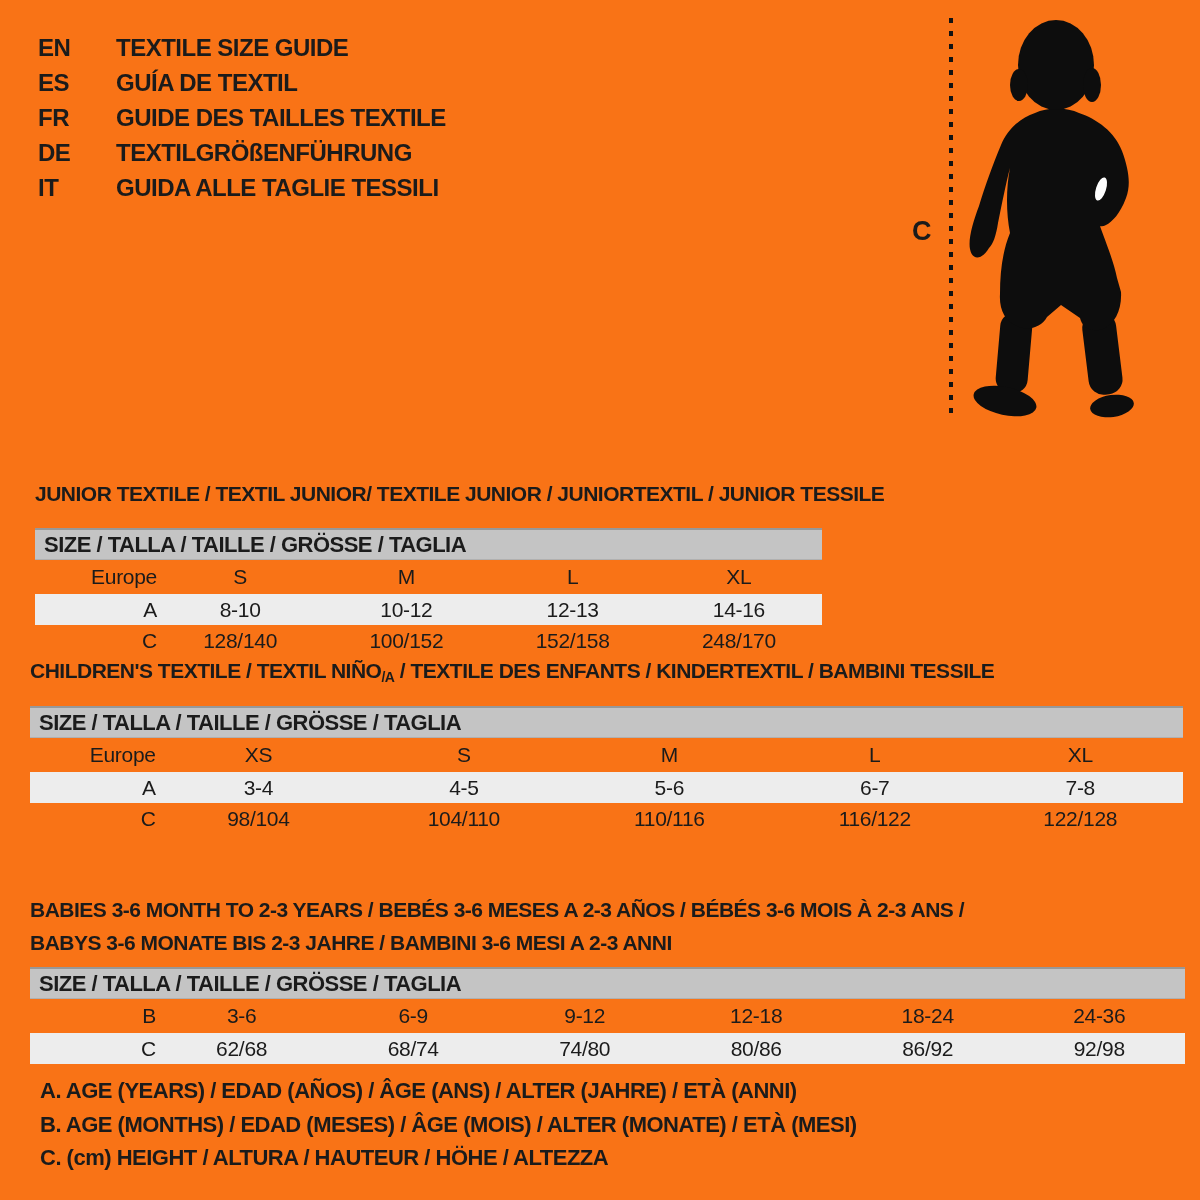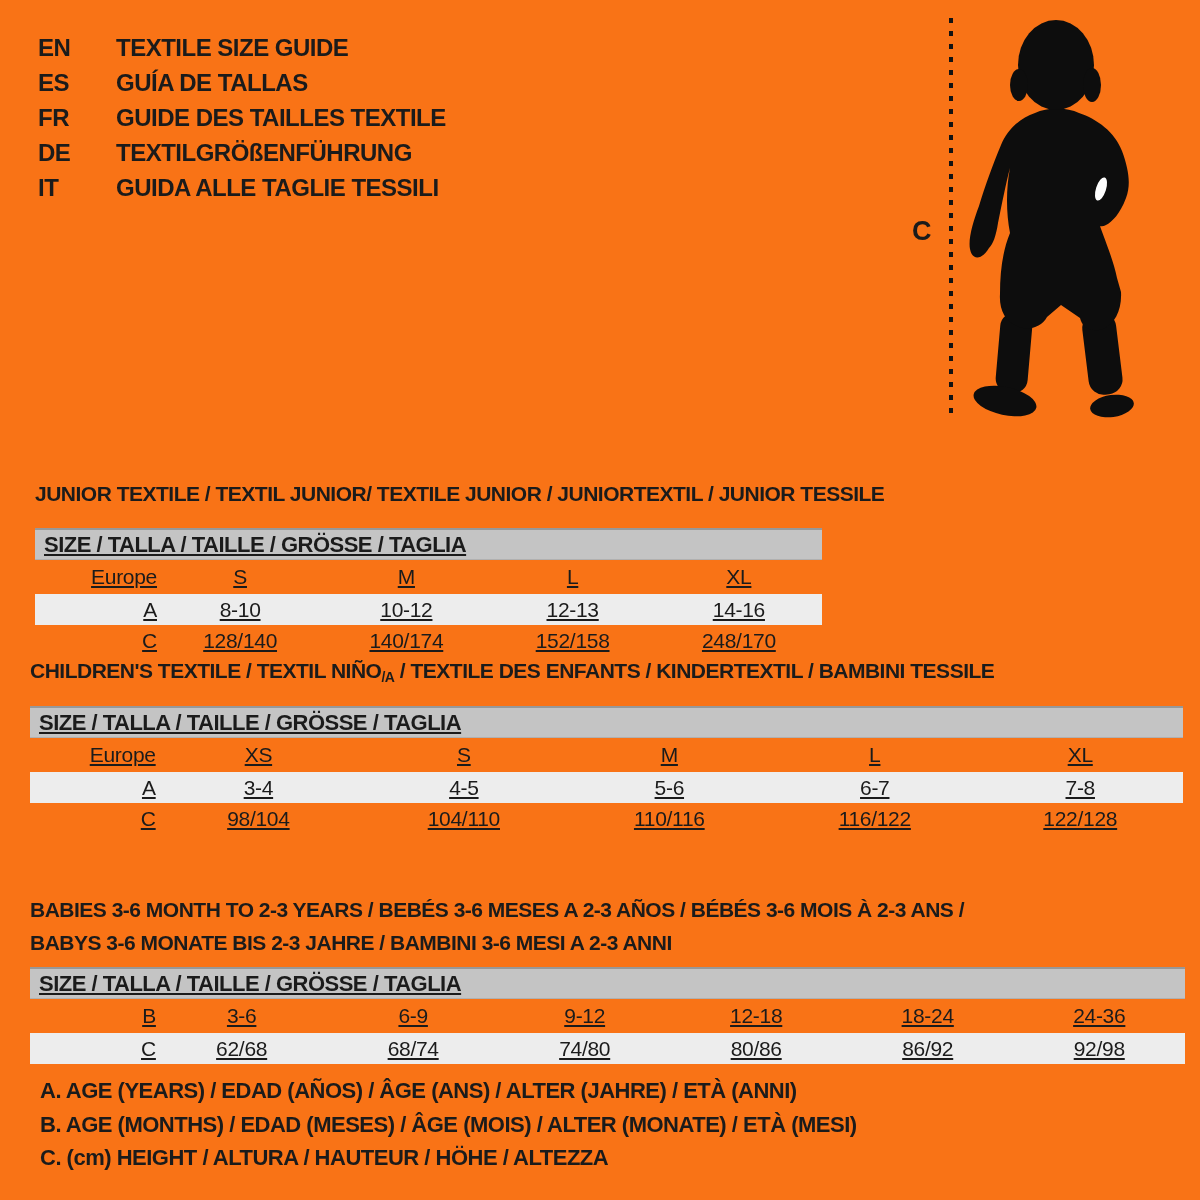--- a/index.html
+++ b/index.html
@@ -17,21 +17,21 @@
   .dash-line{position:absolute;left:49px;top:4px;width:4px;height:400px;
     background:repeating-linear-gradient(to bottom,#131313 0 5px,transparent 5px 13px);}
   .c-label{position:absolute;left:12px;top:202px;font-size:27px;font-weight:700;}
   .silhouette{position:absolute;left:65px;top:4px;}
   
   .section{position:absolute;margin-top:47px;}
   .sec-title{font-size:21px;font-weight:700;letter-spacing:-0.5px;white-space:nowrap;}
   .sec-title .sub{font-size:14px;vertical-align:-4px;font-weight:700;}
   .sec-title.line2{margin-top:9px;}
   table.size-table{width:100%;border-collapse:collapse;table-layout:fixed;}
-  table.size-table td{padding:0;font-size:21px;letter-spacing:-0.3px;text-align:center;height:31px;text-decoration:underline;}
+  table.size-table td{padding:0;font-size:21px;letter-spacing:-0.3px;text-align:center;height:31px;}
   table.size-table td.lead{text-align:right;padding-left:9px;}
   tr.bar td{background:#c4c4c4;border-top:2px solid #989898;border-bottom:1px solid #b0b0b0;
     font-weight:700;font-size:22px;letter-spacing:-0.5px;text-align:left;padding-left:9px;height:29px;}
   tr.shade td{background:#ededed;}
   tr.hdr td{height:34px;}
   .tbl-junior{margin-top:22px;}
   .tbl-children{margin-top:21px;}
   .tbl-babies{margin-top:12px;}
   
   .legend{position:absolute;left:40px;top:1074px;}
@@ -42,21 +42,21 @@
 
 <div class="page">
 
   <div class="lang-block">
     <div class="lang-row">
       <span class="lang-code">EN</span>
       <span class="lang-title">TEXTILE SIZE GUIDE</span>
     </div>
     <div class="lang-row">
       <span class="lang-code">ES</span>
-      <span class="lang-title">GUÍA DE TALLAS</span>
+      <span class="lang-title">GUÍA DE TEXTIL</span>
     </div>
     <div class="lang-row">
       <span class="lang-code">FR</span>
       <span class="lang-title">GUIDE DES TAILLES TEXTILE</span>
     </div>
     <div class="lang-row">
       <span class="lang-code">DE</span>
       <span class="lang-title">TEXTILGRÖßENFÜHRUNG</span>
     </div>
     <div class="lang-row">
@@ -128,21 +128,21 @@
         <tr class="shade">
           <td class="lead">A</td>
           <td>8-10</td>
           <td>10-12</td>
           <td>12-13</td>
           <td>14-16</td>
         </tr>
         <tr>
           <td class="lead">C</td>
           <td>128/140</td>
-          <td>140/174</td>
+          <td>100/152</td>
           <td>152/158</td>
           <td>248/170</td>
         </tr>
       </tbody>
     </table>
   </div>
 
   <div class="section" style="left:30px;top:612px;width:1153px;">
     <div class="sec-title"><span>CHILDREN'S TEXTILE / TEXTIL NIÑO</span><span class="sub">/A</span><span> / TEXTILE DES ENFANTS / KINDERTEXTIL / BAMBINI TESSILE</span></div>
     <table class="size-table tbl-children">

